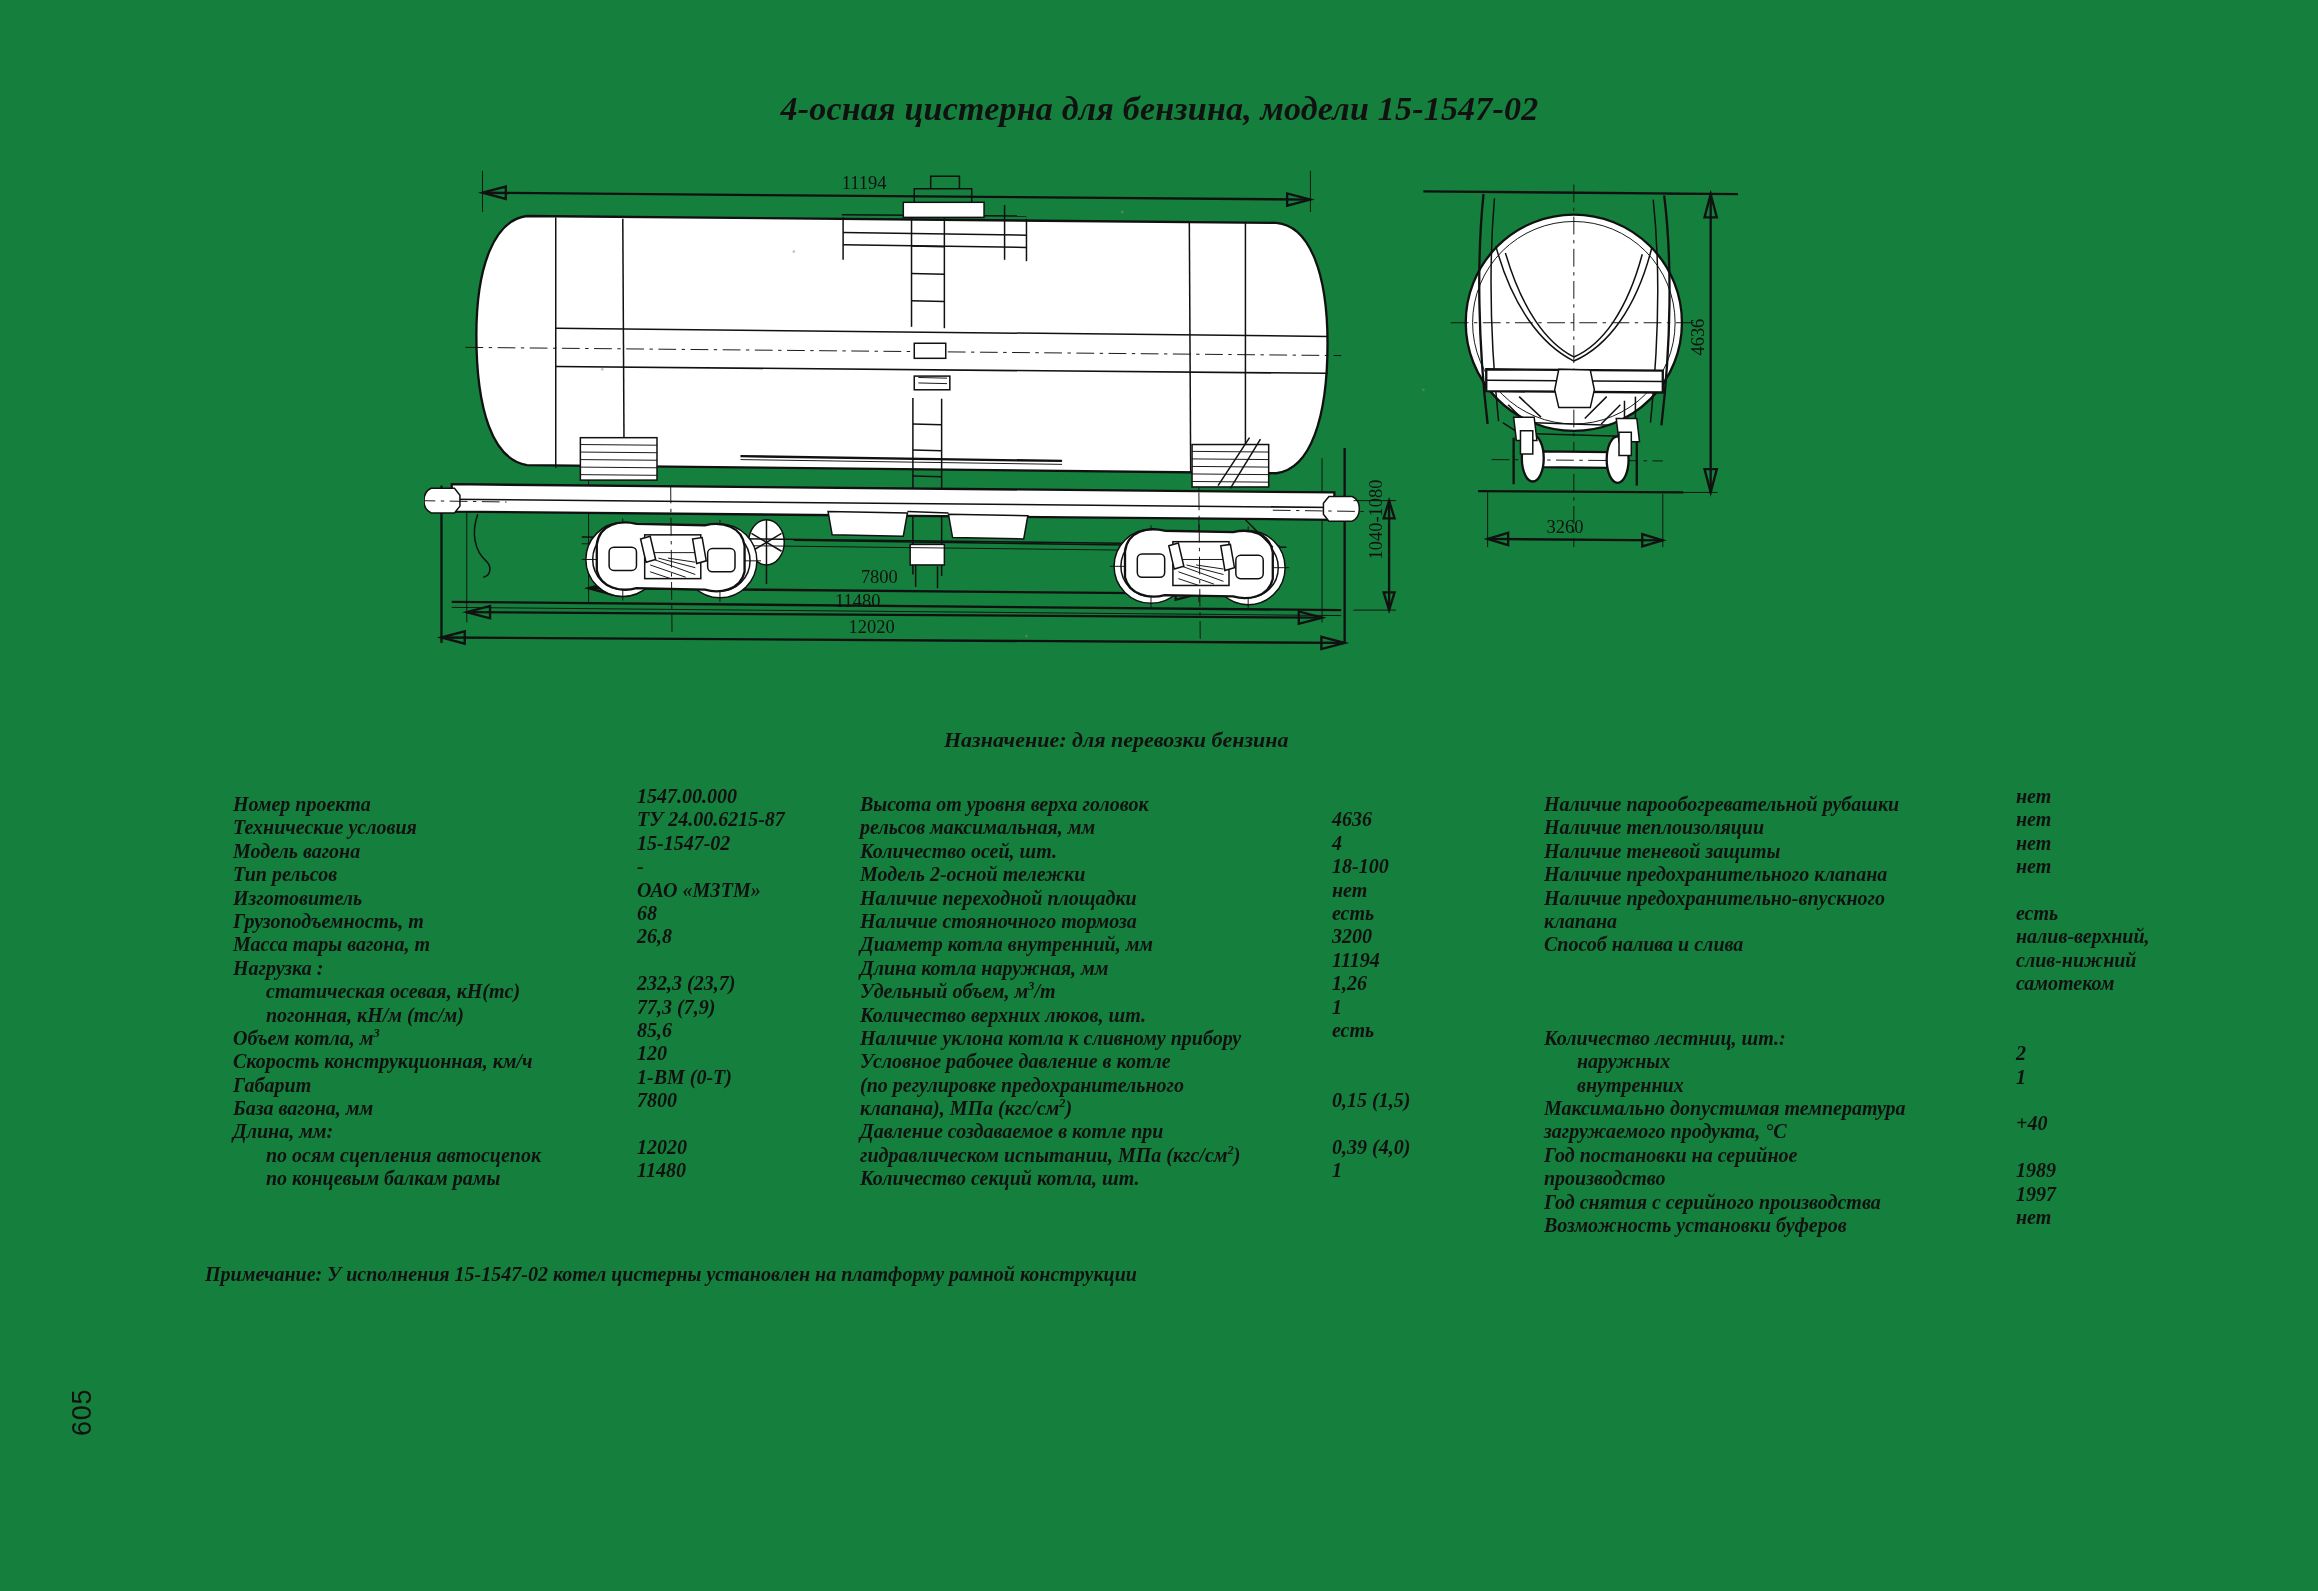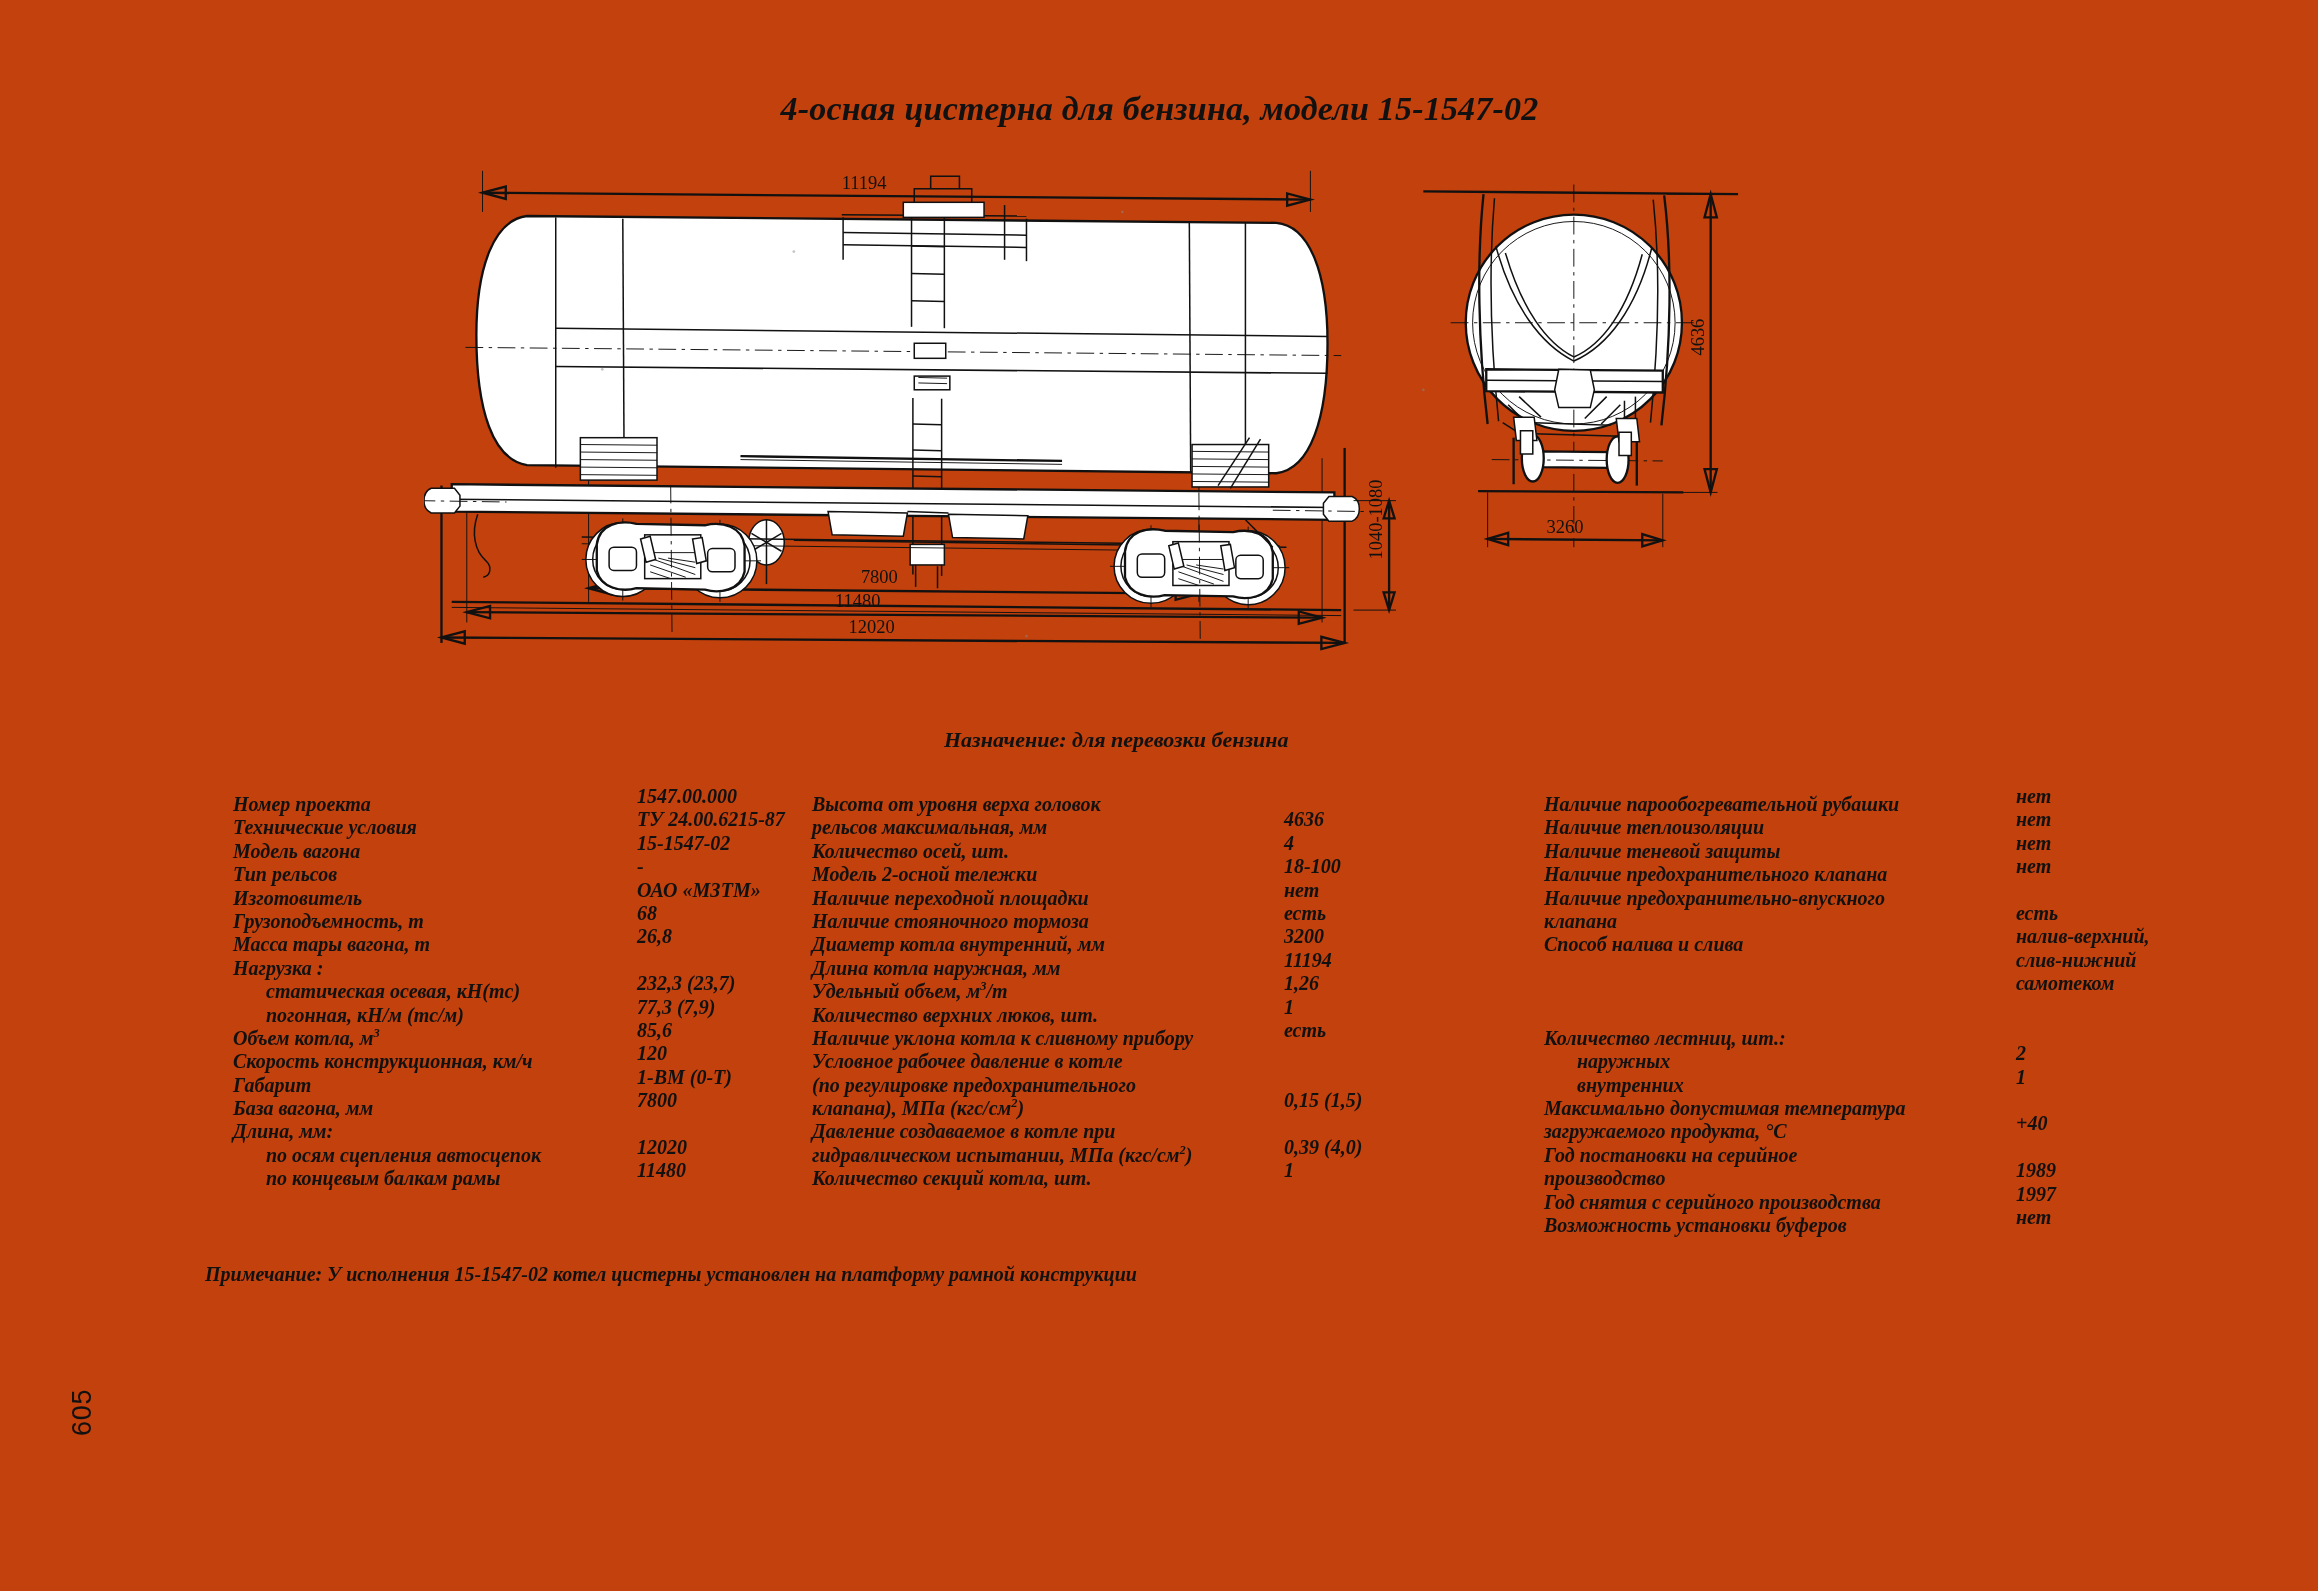--- a/index.html
+++ b/index.html
@@ -14,21 +14,21 @@
     position: relative;
     font-family: "Liberation Serif", "DejaVu Serif", serif;
     color: #111111;
     overflow: hidden;
   }
 
   
   #page {
     position: absolute;
     inset: 0;
-    background: #c2410c;
+    background: #15803d;
   }
 
   
   #title {
     position: absolute;
     top: 90px;
     left: 0;
     width: 100%;
     text-align: center;
     font-size: 34px;
@@ -85,21 +85,21 @@
     position: absolute;
     top: 0;
     white-space: nowrap;
   }
   .spec-row.blank { }
   sup { font-size: 0.62em; vertical-align: super; line-height: 0; }
 
   #col-left  { left: 233px; top: 786px; width: 547px; }
   #col-left  .spec-value { left: 404px; }
 
-  #col-mid   { left: 812px; top: 786px; width: 589px; }
+  #col-mid   { left: 860px; top: 786px; width: 589px; }
   #col-mid   .spec-value { left: 472px; }
 
   #col-right { left: 1544px; top: 786px; width: 616px; }
   #col-right .spec-value { left: 472px; }
 
   
   #note {
     position: absolute;
     top: 1263px;
     left: 205px;

